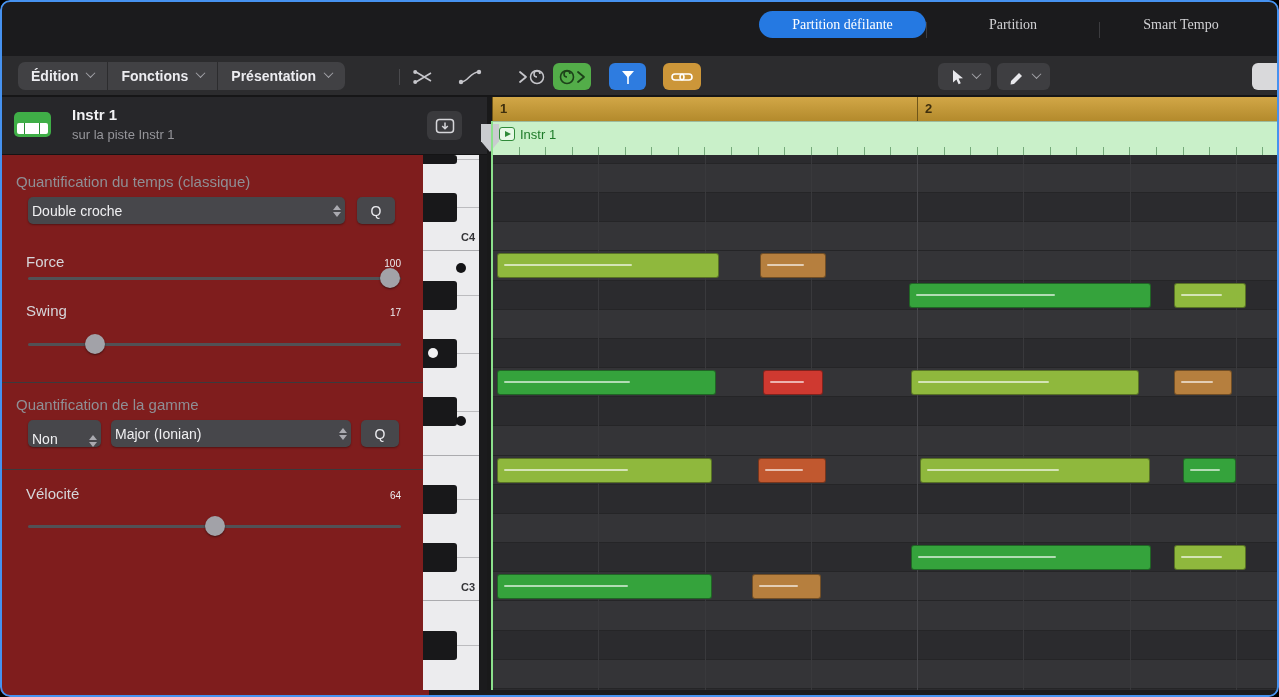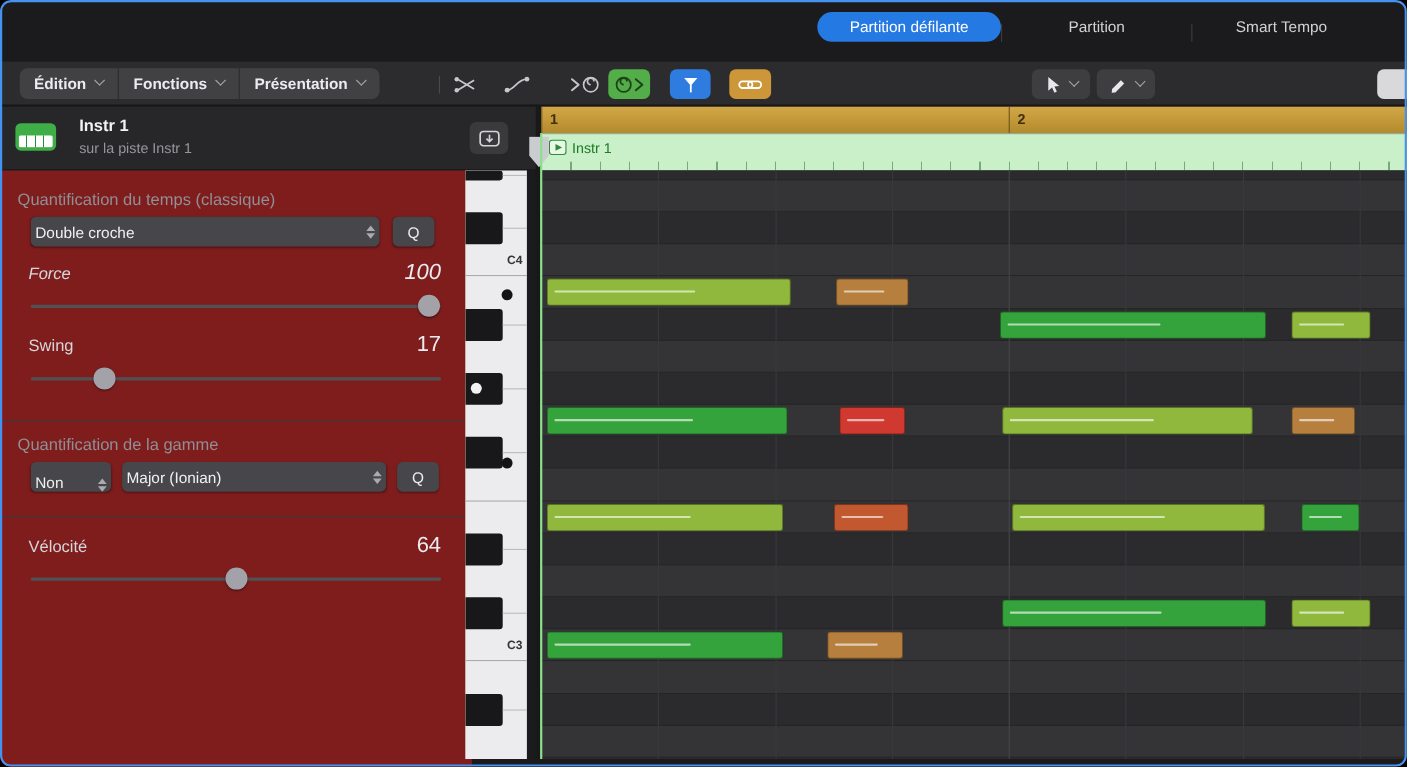--- a/index.html
+++ b/index.html
@@ -3,21 +3,21 @@
 <meta charset="utf-8">
 <style>
   *{margin:0;padding:0;box-sizing:border-box;}
   html,body{width:1279px;height:697px;background:#000;}
   body{font-family:"Liberation Sans",sans-serif;}
   .window{position:relative;width:1279px;height:697px;background:#1b1b1d;border-radius:10px;overflow:hidden;}
   .frame{position:absolute;inset:0;border:2px solid #4692f0;border-radius:10px;pointer-events:none;z-index:99;}
 
   
   .tabbar{position:absolute;left:0;top:0;right:0;height:56px;background:#1b1b1d;}
-  .seg{position:absolute;right:33px;top:11px;height:27px;display:flex;align-items:flex-end;}
+  .seg{position:absolute;right:17px;top:11px;height:27px;display:flex;align-items:flex-end;font-family:Liberation Serif, serif;}
   .tab{height:27px;line-height:27px;text-align:center;font-size:14px;color:#d2d2d5;cursor:default;}
   .tab.t1{width:167px;} .tab.t2{width:172px;} .tab.t3{width:162px;}
   .tab.active{background:#2579e2;border-radius:14px;color:#fff;}
   .tsep{width:1px;height:16px;background:#3c3c3f;}
 
   
   .toolbar{position:absolute;left:0;top:56px;right:0;height:41px;background:#2c2c2e;border-bottom:2px solid #161617;}
   .menu-group{position:absolute;left:18px;top:6px;height:28px;display:flex;align-items:stretch;background:#414144;border-radius:7px;overflow:hidden;}
   .menu{display:flex;align-items:center;padding:0 13px;font-size:14px;font-weight:bold;color:#ececf0;}
   .msep{width:1px;background:#2c2c2e;}
@@ -43,21 +43,21 @@
   .inspector{position:absolute;left:0;top:155px;width:430px;bottom:0;background:#7f1d1d;border-right:1px solid #1b1b1c;}
   .sec-label{position:absolute;left:16px;font-size:15px;color:#8f8f95;}
   .select{position:absolute;height:27px;background:#47474b;border-radius:5px;display:flex;align-items:center;padding:0 4px;color:#f0f0f2;font-size:14px;box-shadow:0 1px 2px rgba(0,0,0,.35);}
   .ud{display:flex;flex-direction:column;gap:2px;margin-left:auto;padding-left:8px;}
   .ud i{width:0;height:0;border-left:4px solid transparent;border-right:4px solid transparent;}
   .ud i.up{border-bottom:5px solid #aaaab0;}
   .ud i.dn{border-top:5px solid #aaaab0;}
   .qbtn{position:absolute;width:38px;height:27px;background:#47474b;border:none;border-radius:5px;color:#ececf0;font-size:14px;box-shadow:0 1px 2px rgba(0,0,0,.35);}
   .param{position:absolute;left:26px;right:28px;display:flex;justify-content:space-between;align-items:baseline;}
   .param .plabel{font-size:15px;color:#d6d6da;}
-  .param .pval{font-size:20px;color:#ececf0;}
+  .param .pval{font-size:10px;color:#ececf0;}
   .slider{position:absolute;left:28px;right:28px;height:20px;}
   .slider .track{position:absolute;left:0;right:0;top:9px;height:3px;border-radius:2px;background:#515155;}
   .slider .thumb{position:absolute;top:0;width:20px;height:20px;border-radius:50%;background:#a2a2a8;box-shadow:0 1px 2px rgba(0,0,0,.5);}
   .hdiv{position:absolute;left:0;right:0;height:1px;background:#3a3a3d;}
 
   
   .kb{position:absolute;left:423px;top:155px;width:56px;height:535px;background:#ececee;overflow:hidden;}
   .krow{position:relative;}
   .krow .bkey{position:absolute;left:0;top:0;width:34px;height:100%;background:#18181a;border-radius:0 3px 3px 0;}
   .krow .bkey::after{content:"";position:absolute;left:34px;top:calc(50% - .5px);width:22px;height:1px;background:#bcbcbf;}
@@ -199,21 +199,21 @@
     <div class="sec-label" style="top:18px;">Quantification du temps (classique)</div>
     <div class="select" style="left:28px;top:42px;width:317px;">
       <span>Double croche</span>
       <span class="ud">
           <i class="up"></i>
           <i class="dn"></i>
         </span>
     </div>
     <button class="qbtn" style="left:357px;top:42px;">Q</button>
 
-    <div class="param" style="top:82px;font-style:italic;">
+    <div class="param" style="top:98px;">
       <span class="plabel">Force</span>
       <span class="pval">100</span>
     </div>
     <div class="slider" style="top:113px;">
       <div class="track"></div>
       <div class="thumb" style="left: calc(97% - 10px);"></div>
     </div>
 
     <div class="param" style="top:147px;">
       <span class="plabel">Swing</span>

